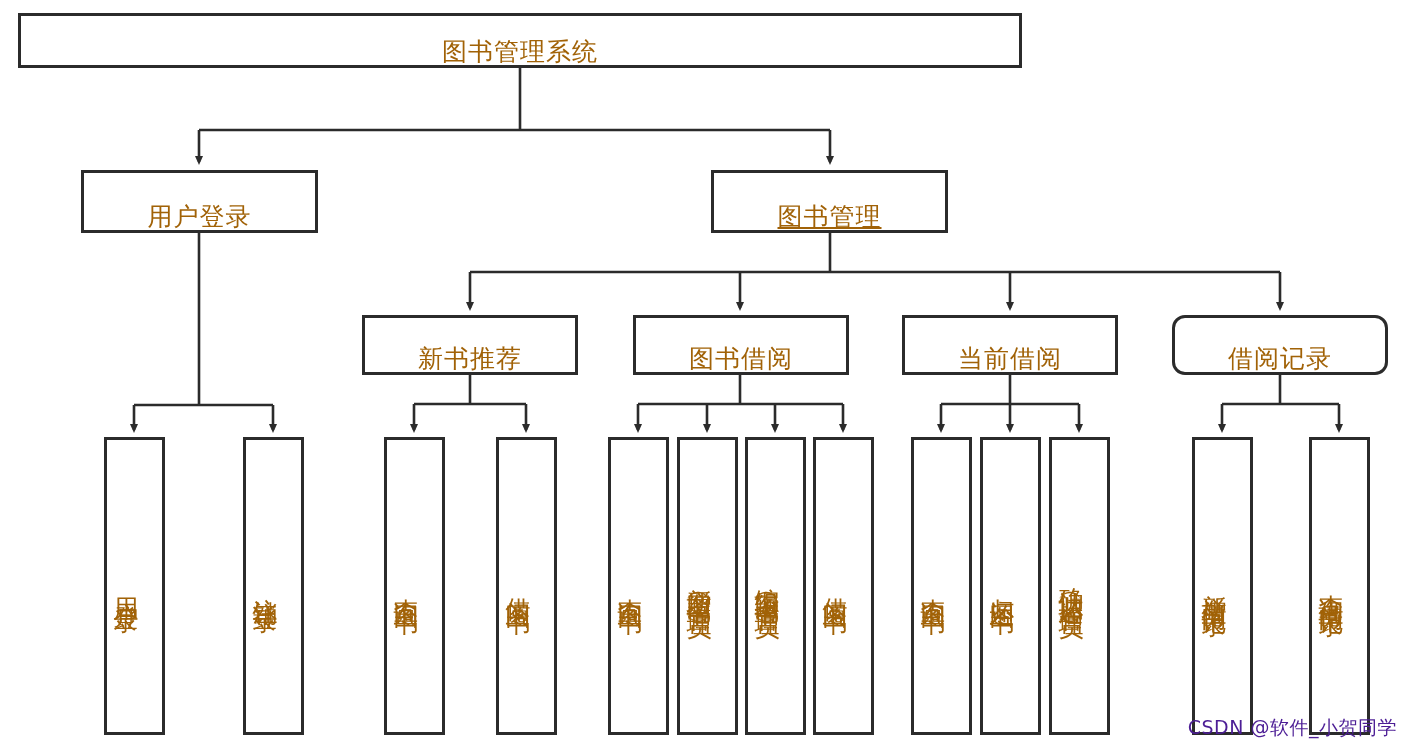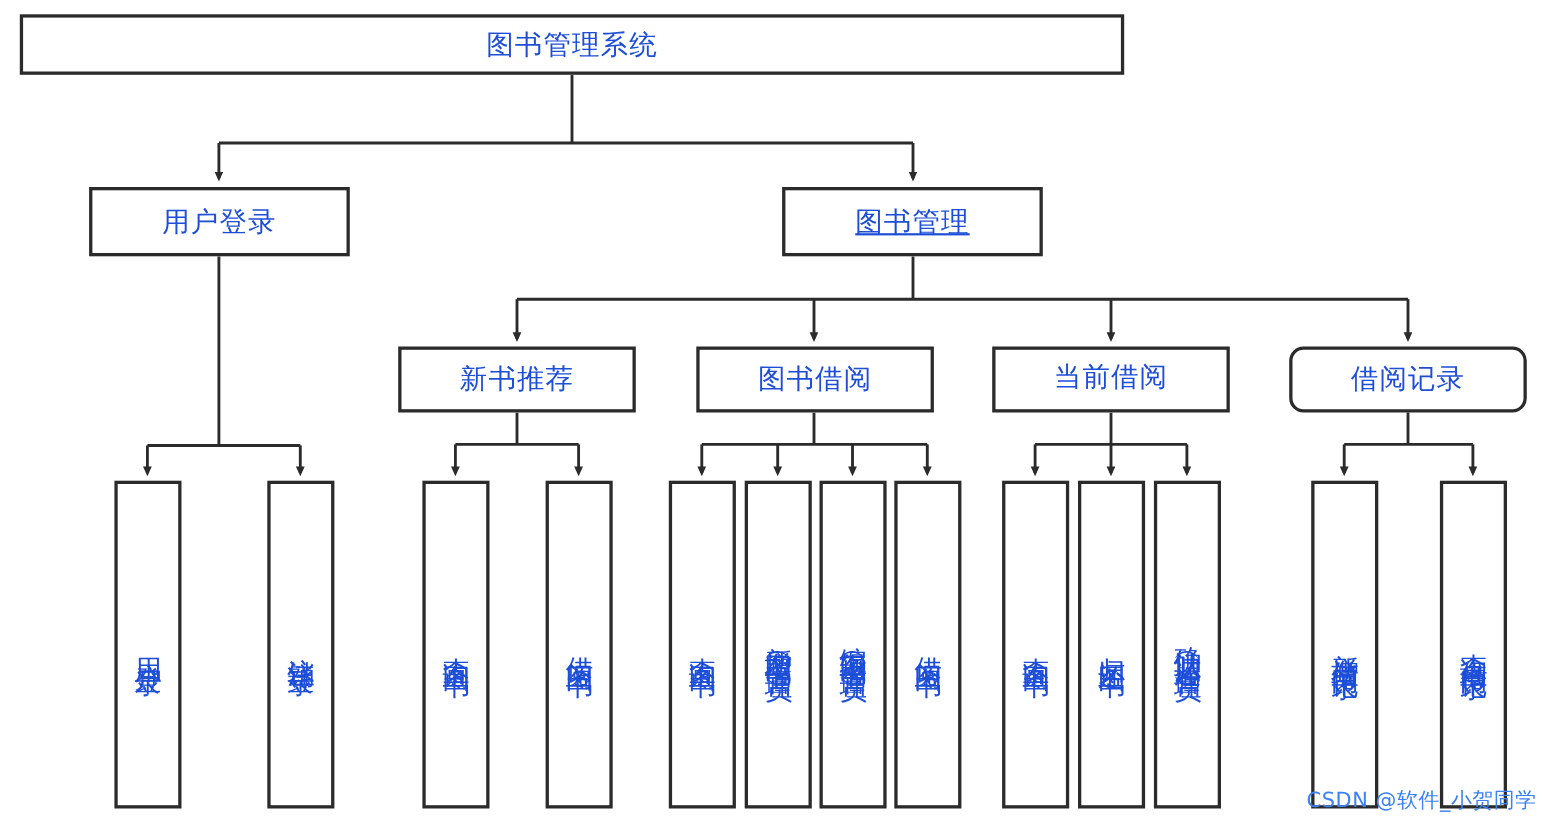--- a/index.html
+++ b/index.html
@@ -16,23 +16,23 @@
     height: 747px;
     background: #ffffff;
     overflow: hidden;
   }
   .node {
     position: absolute;
     box-sizing: border-box;
     border: 3px solid #2b2b2b;
     background: #ffffff;
     display: flex;
-    align-items: center;
+    align-items: flex-end;
     justify-content: center;
-    color: #1d4ed8;
+    color: #a16207;
   }
   .node.horizontal {
     font-size: 25px;
     letter-spacing: 1px;
     line-height: 1.1;
   }
   .node.vertical {
     writing-mode: vertical-rl;
     text-orientation: upright;
     font-size: 25px;
@@ -56,21 +56,21 @@
     top: 0;
     width: 1405px;
     height: 747px;
     pointer-events: none;
   }
   .watermark {
     position: absolute;
     right: 8px;
     bottom: 6px;
     font-size: 19px;
-    color: #3b82f6;
+    color: #4c1d95;
     white-space: nowrap;
     letter-spacing: 0.5px;
   }
 </style>
 </head>
 <body>
 
 <div id="canvas">
 
   <svg class="wires" viewBox="0 0 1405 747" xmlns="http://www.w3.org/2000/svg">
@@ -136,21 +136,21 @@
   </div>
 
   <div class="node horizontal" style="left:633px; top:315px; width:216px; height:60px;">
     <span class="label">图书借阅</span>
   </div>
 
   <div class="node horizontal" style="left:362px; top:315px; width:216px; height:60px;">
     <span class="label">新书推荐</span>
   </div>
 
-  <div class="node horizontal" style="left:902px; top:315px; width:216px; height:60px;font-family:Liberation Mono, monospace;">
+  <div class="node horizontal" style="left:902px; top:315px; width:216px; height:60px;">
     <span class="label">当前借阅</span>
   </div>
 
   <div class="node horizontal" style="left:1172px; top:315px; width:216px; height:60px;border-radius:13px;">
     <span class="label">借阅记录</span>
   </div>
 
   <div class="node vertical" style="left:104px; top:437px; width:61px; height:298px;">
     <span class="label">用户登录</span>
   </div>

